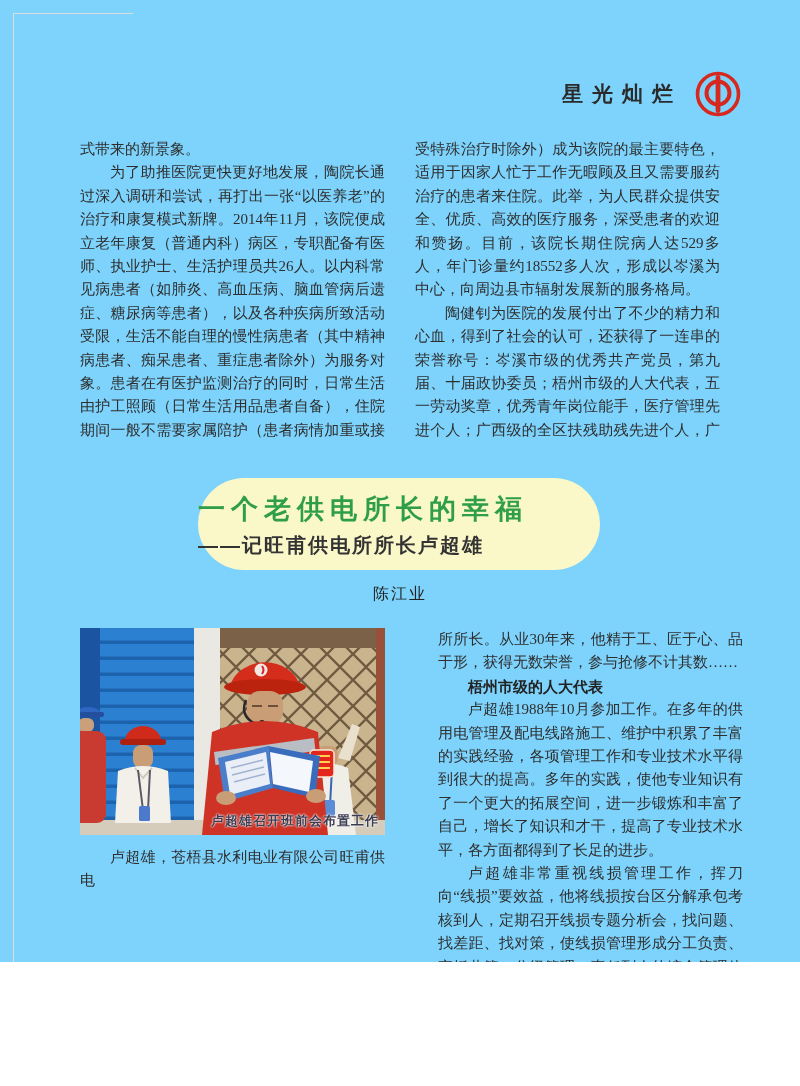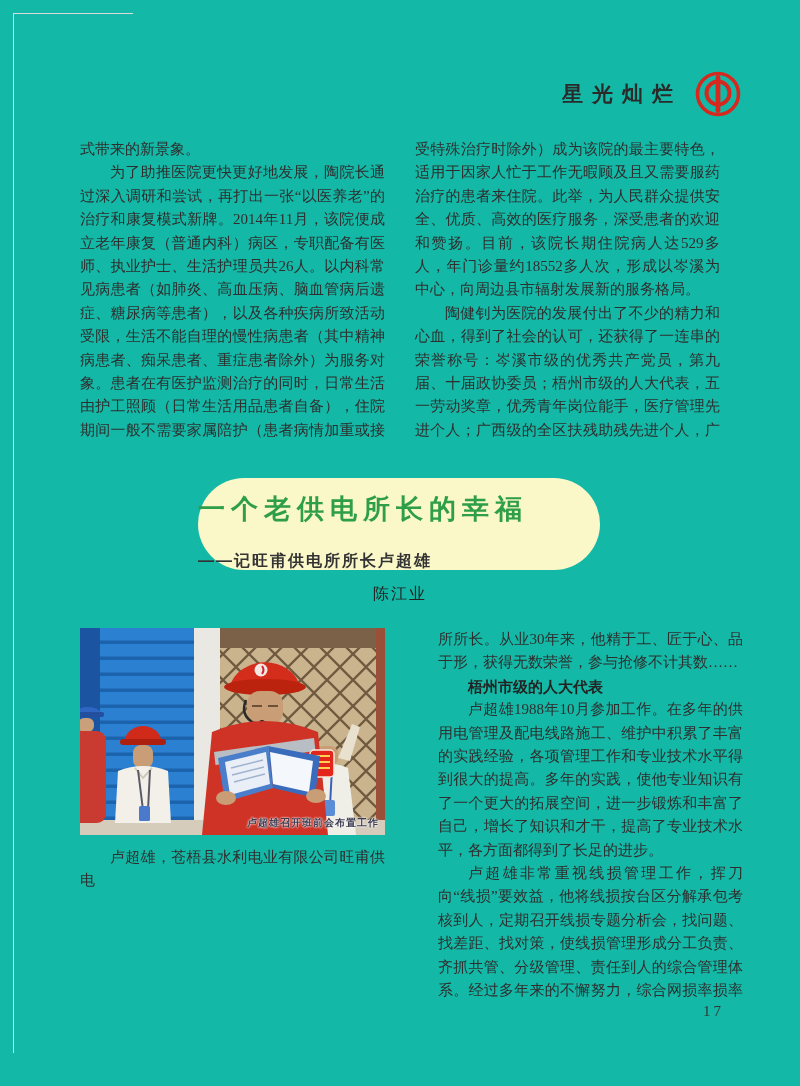--- a/index.html
+++ b/index.html
@@ -1,17 +1,17 @@
 <!DOCTYPE html>
 <html><head>
 <meta charset="utf-8">
 <style>
   html,body{margin:0;padding:0;background:#fff;}
   .page{
-    position:relative;width:800px;height:1086px;background:#14b8a6;overflow:hidden;
+    position:relative;width:800px;height:962px;background:#7dd3fc;overflow:hidden;
     font-family:"Liberation Serif","DejaVu Serif",serif;color:#2b2b2b;
   }
   .scan-edge-v{position:absolute;left:13px;top:13px;height:1040px;width:1px;background:#dcdcdc;}
   .scan-edge-h{position:absolute;left:13px;top:13px;width:120px;height:1px;background:#dcdcdc;}
 
   
   .header{position:absolute;top:70px;right:58px;display:flex;align-items:center;gap:12px;}
   .masthead{
     font-weight:bold;font-size:21px;letter-spacing:9px;color:#2a2a2a;
     font-family:"Liberation Serif","DejaVu Serif",serif;
@@ -36,36 +36,36 @@
   
   .title-pill{
     position:absolute;left:198px;top:478px;width:402px;height:92px;
     background:#FAF7C9;border-radius:46px;text-align:left;
   }
   .title-main{
     margin-top:13px;font-size:27px;font-weight:bold;letter-spacing:6px;color:#2F9E49;
     font-family:"Liberation Serif","DejaVu Serif",serif;
   }
   .title-sub{
-    margin-top:24px;font-size:16px;font-weight:bold;letter-spacing:2px;color:#333;
+    margin-top:5px;font-size:20px;font-weight:bold;letter-spacing:2px;color:#333;
     font-family:"Liberation Sans","DejaVu Sans",sans-serif;
   }
   .author{
     position:absolute;left:0;top:584px;width:800px;text-align:center;
     font-size:16px;color:#222;letter-spacing:2px;
     font-family:"Liberation Sans","DejaVu Sans",sans-serif;
   }
 
   
   .col-left{position:absolute;left:80px;top:628px;width:305px;}
   .col-right{position:absolute;left:438px;top:628px;width:305px;height:376px;}
 
   .photo-wrap{position:relative;width:305px;height:207px;overflow:hidden;}
   .photo-caption{
-    position:absolute;right:6px;bottom:5px;font-size:10px;letter-spacing:1px;
+    position:absolute;right:6px;bottom:5px;font-size:13px;letter-spacing:1px;
     color:#3d3d52;text-shadow:0 0 2px #ffffff,0 0 2px #ffffff;
     font-family:"Liberation Serif","DejaVu Serif",serif;font-weight:bold;
   }
   .col-left .bodytext{margin-top:11px;height:142px;}
 
   .page-number{
     position:absolute;left:703px;top:987px;font-size:15px;letter-spacing:3px;color:#333;margin-top:16px;
   }
 </style>
 </head>

